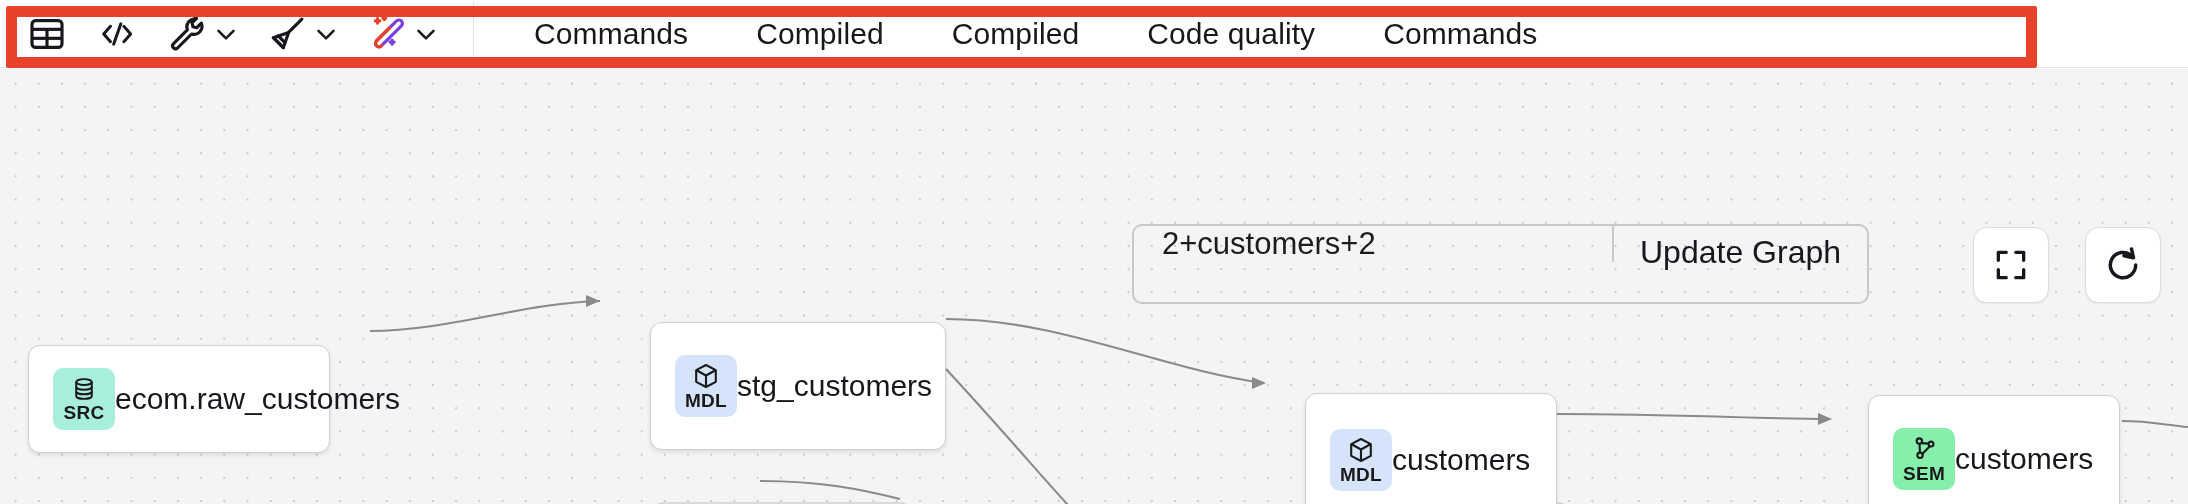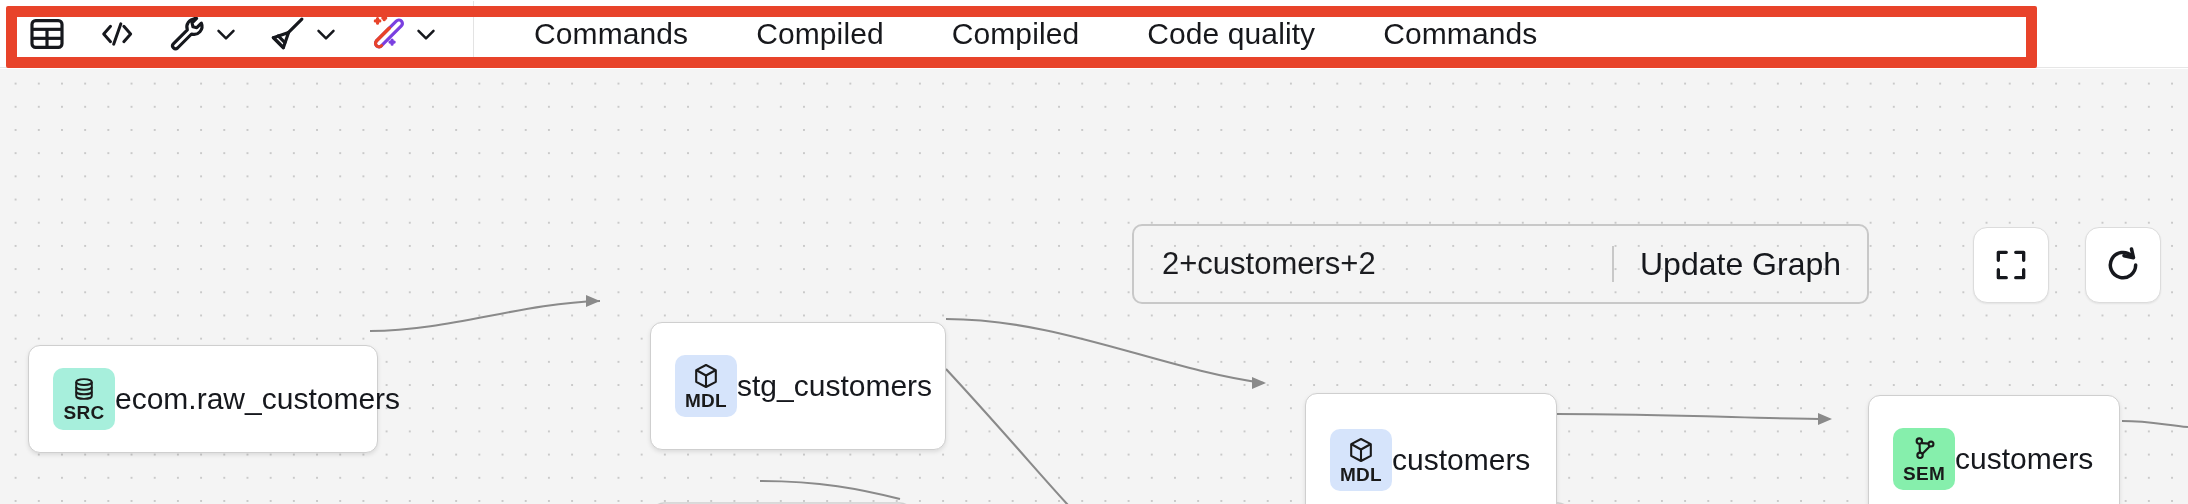--- a/index.html
+++ b/index.html
@@ -57,32 +57,32 @@
     background-color: #f4f4f4;
     background-image: radial-gradient(circle, #c9c9c9 1.2px, rgba(0,0,0,0) 1.3px);
     background-size: 23.2px 23.2px;
     background-position: 4px 3px;
     overflow: hidden;
   }
 
   
   .graph-control {
     position: absolute; left: 1132px; top: 155px;
-    height: 80px; display: flex; align-items: center;
+    height: 80px; display: flex; align-items: flex-start;
     border: 2px solid #c8c8c8; border-radius: 10px; background: transparent;
   }
   .graph-query {
     width: 480px; display: flex; align-items: center; padding-left: 28px;
     font-size: 31px; color: #1b1c20; background: transparent;
     border: none; outline: none; font-family: "Liberation Sans", sans-serif;
     border-right: 2px solid #c8c8c8;
   }
   .graph-update {
     display: flex; align-items: center; justify-content: center;
-    padding: 0 26px; font-size: 32px; color: #16181d; cursor: pointer;
+    padding: 8px 26px; font-size: 32px; color: #16181d; cursor: pointer;
     background: transparent; border: none; white-space: nowrap;
     font-family: "Liberation Sans", sans-serif;
   }
 
   
   .sqbtn {
     position: absolute; top: 158px; width: 76px; height: 76px;
     background: #ffffff; border: 1.5px solid #dcdcdc; border-radius: 14px;
     display: flex; align-items: center; justify-content: center; cursor: pointer;
     box-shadow: 0 1px 2px rgba(0,0,0,.07);
@@ -248,21 +248,21 @@
       </svg>
     </div>
 
     <div class="sqbtn" id="btn-refresh">
       <svg width="40" height="40" viewBox="0 0 24 24" fill="none" stroke="#16181d" stroke-width="2.1" stroke-linecap="round" stroke-linejoin="round">
         <path d="M19.6 12a7.6 7.6 0 1 1-2.3-5.4"></path>
         <polyline points="12.6,5.2 18.3,6.4 17.1,1.2" transform="translate(0,1.2)"></polyline>
       </svg>
     </div>
 
-    <div class="node" style="left:28px; top:276px; width:350px; height:108px;text-align:right;">
+    <div class="node" style="left:28px; top:276px; width:302px; height:108px;text-align:right;">
       <div class="badge src">
         <svg width="30" height="26" viewBox="0 0 24 24" fill="none" stroke="#1a1a1a" stroke-width="1.8">
           <ellipse cx="12" cy="5.6" rx="7.2" ry="2.7"></ellipse>
           <path d="M4.8 5.6v4.3c0 1.5 3.2 2.7 7.2 2.7s7.2-1.2 7.2-2.7V5.6"></path>
           <path d="M4.8 9.9v4.3c0 1.5 3.2 2.7 7.2 2.7s7.2-1.2 7.2-2.7V9.9"></path>
           <path d="M4.8 14.2v4.2c0 1.5 3.2 2.7 7.2 2.7s7.2-1.2 7.2-2.7v-4.2"></path>
         </svg>
         <span class="badge-label">SRC</span>
       </div>
       <span class="node-label">ecom.raw_customers</span>

